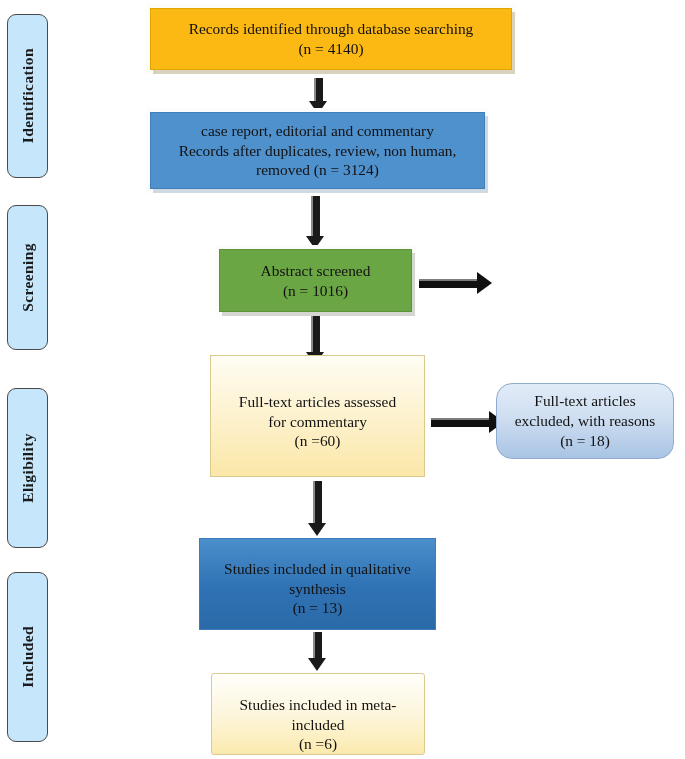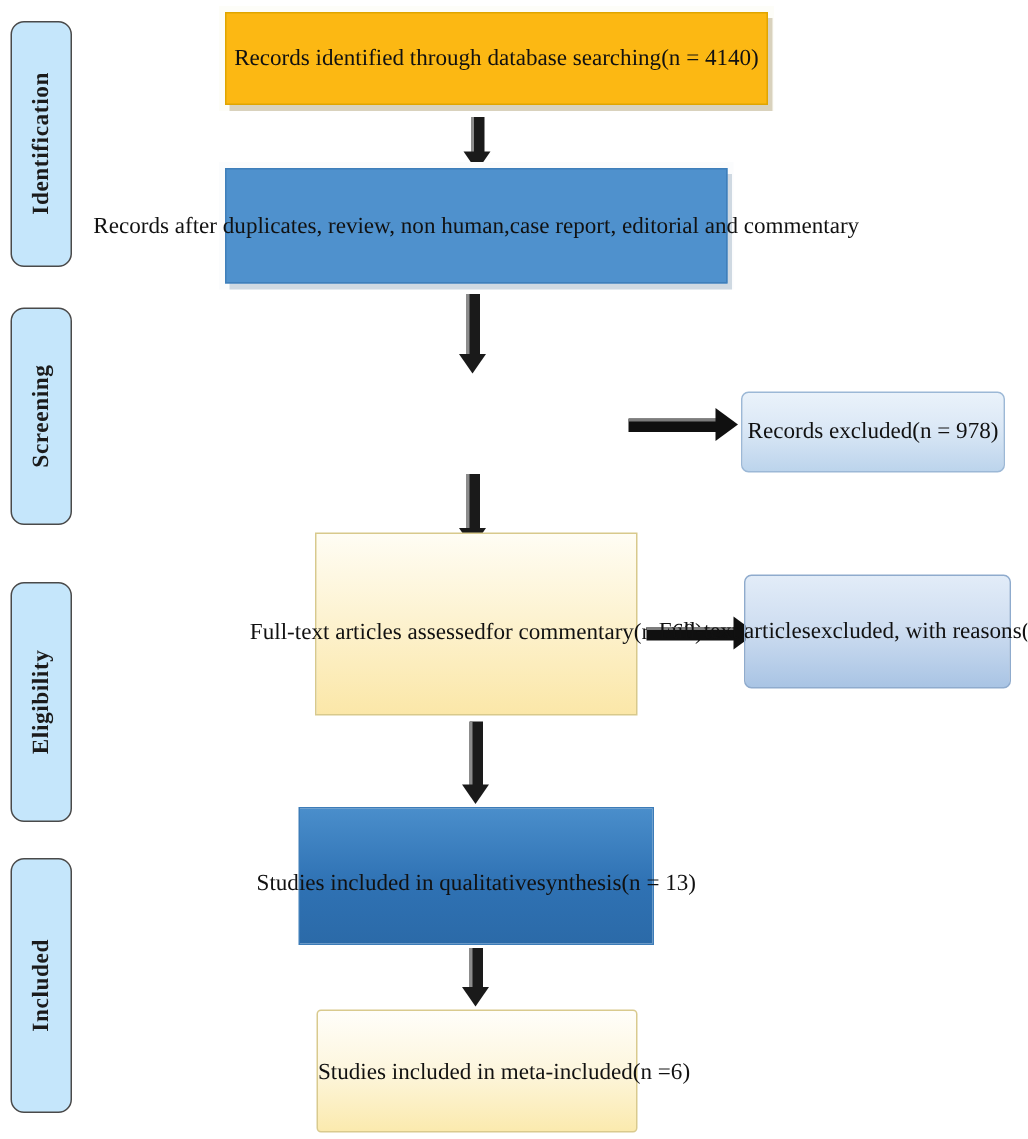--- a/index.html
+++ b/index.html
@@ -39,21 +39,21 @@
     letter-spacing: 0.4px;
     color: #1b1b1b;
     white-space: nowrap;
   }
 
   
   .box {
     position: absolute;
     box-sizing: border-box;
     display: flex;
-    flex-direction: row;
+    flex-direction: column;
     align-items: center;
     text-align: center;
     color: #111111;
     font-size: 15.4px;
     line-height: 1.28;
   }
   .box .line { white-space: nowrap; }
 
   
   .box-orange {
@@ -88,34 +88,34 @@
     background: linear-gradient(to bottom, #4a8ecb 0%, #2f72b4 55%, #2b6aa8 100%);
     border: 1px solid #3c7cb8;
     justify-content: center;
     padding-top: 9px;
   }
   
   .box-yellow-last {
     background: linear-gradient(to bottom, #fffefa 0%, #fdf6dd 50%, #fbeaae 100%);
     border: 1px solid #d9ca8e;
     border-radius: 3px;
-    justify-content: space-between;
+    justify-content: flex-end;
     padding-top: 2px;
   }
   
   .box-exclude-1 {
     background: linear-gradient(to bottom, #eaf2fa 0%, #dbe8f6 45%, #bcd4ec 100%);
     border: 1px solid #9cb8d6;
     border-radius: 5px;
     justify-content: center;
   }
   .box-exclude-2 {
     background: linear-gradient(to bottom, #e2ecf8 0%, #cfdef1 45%, #a9c4e4 100%);
     border: 1px solid #8fabcd;
-    border-radius: 5px;
+    border-radius: 16px;
     justify-content: center;
   }
 
   
   .arrow-down {
     position: absolute;
     width: 0; height: 0;
   }
   .arrow-down .shaft {
     position: absolute;
@@ -175,39 +175,40 @@
     <div class="line">Records identified  through  database searching</div>
     <div class="line">(n = 4140)</div>
   </div>
 
   <div class="arrow-down" style="left:314px;top:78px;">
     <div class="shaft" style="height:25px;"></div>
     <div class="head" style="top:23px;"></div>
   </div>
 
   <div class="box box-blue-flat" style="left:150px;top:112px;width:335px;height:77px;">
+    <div class="line">case report, editorial  and commentary</div>
     <div class="line">Records after  duplicates,  review,  non human,</div>
-    <div class="line">case report, editorial  and commentary</div>
+    <div class="line">removed  (n = 3124)</div>
   </div>
 
   <div class="arrow-down" style="left:311px;top:196px;">
     <div class="shaft" style="height:42px;"></div>
     <div class="head" style="top:40px;"></div>
   </div>
 
+  <div class="box box-green" style="left:219px;top:249px;width:193px;height:63px;">
+    <div class="line">Abstract screened</div>
+    <div class="line">(n = 1016)</div>
+  </div>
 
   <div class="arrow-right" style="left:419px;top:279px;">
     <div class="shaft" style="width:62px;"></div>
     <div class="head" style="left:58px;"></div>
   </div>
 
-  <div class="box box-exclude-1" style="left:494px;top:261px;width:176px;height:54px;">
-    <div class="line">Records excluded</div>
-    <div class="line">(n = 978)</div>
-  </div>
 
   <div class="arrow-down" style="left:311px;top:316px;">
     <div class="shaft" style="height:38px;"></div>
     <div class="head" style="top:36px;"></div>
   </div>
 
   <div class="box box-yellow-grad" style="left:210px;top:355px;width:215px;height:122px;">
     <div class="line">Full-text articles  assessed</div>
     <div class="line">for commentary</div>
     <div class="line">(n =60)</div>

